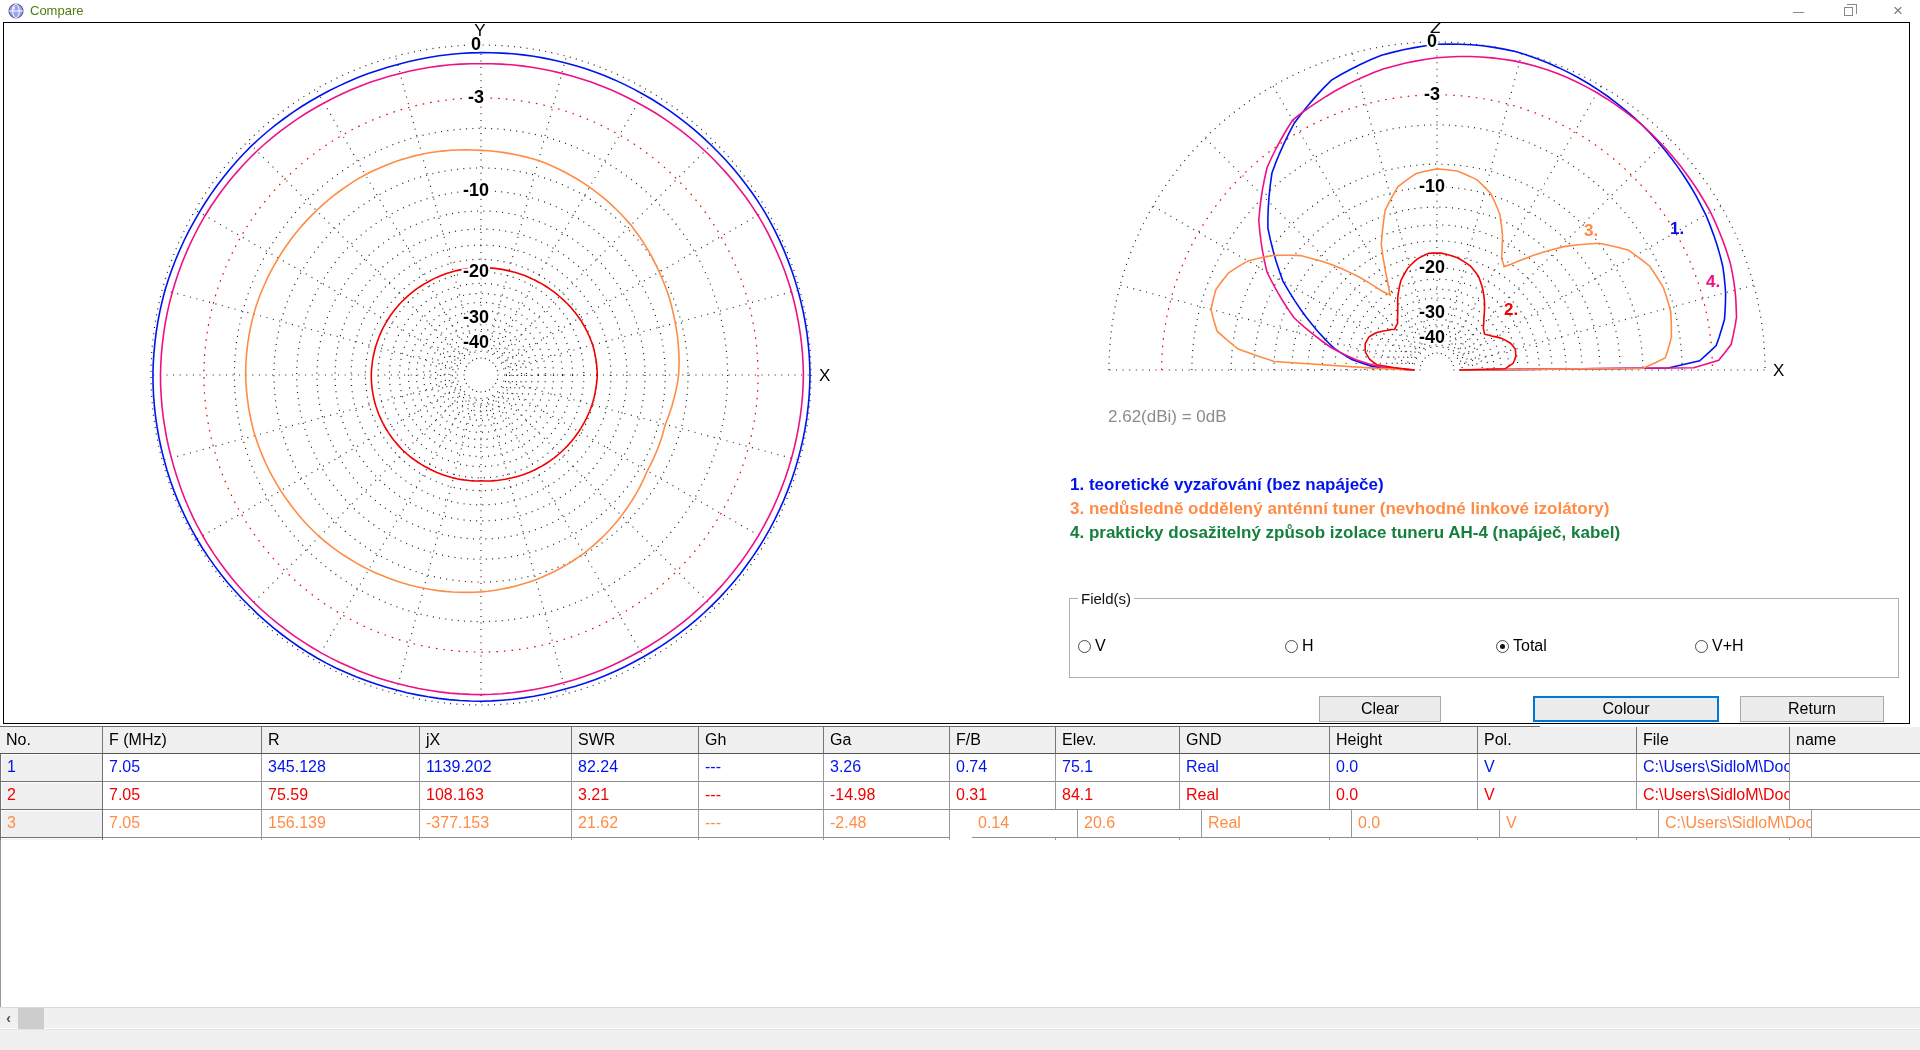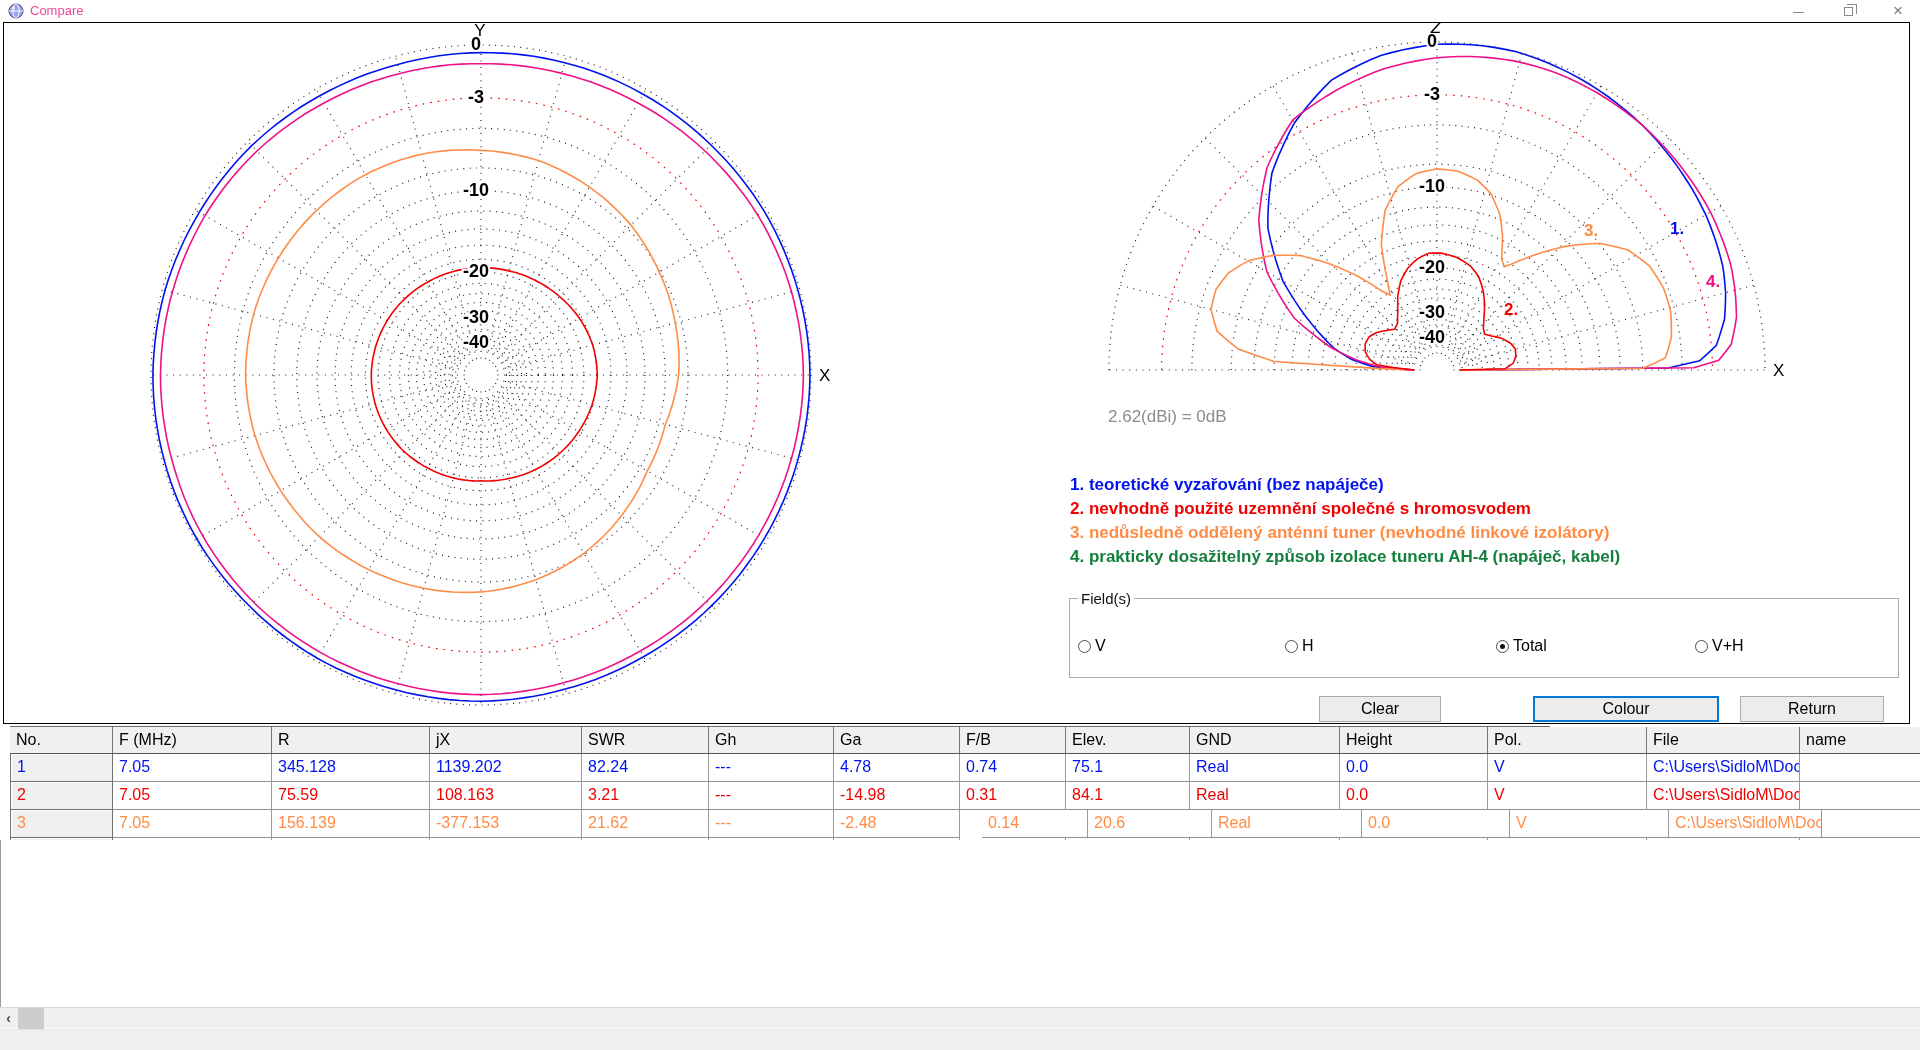--- a/index.html
+++ b/index.html
@@ -2,21 +2,21 @@
 <html><head>
 <meta charset="utf-8">
 <style>
   * { margin:0; padding:0; box-sizing:border-box; }
   html,body { width:1920px; height:1050px; background:#fff; font-family:"Liberation Sans", sans-serif; overflow:hidden; }
   .app { position:relative; width:1920px; height:1050px; background:#fff; }
 
   
   .titlebar { position:absolute; left:0; top:0; width:1920px; height:22px; background:#ffffff; }
   .app-icon { position:absolute; left:8px; top:3px; width:16px; height:16px; }
-  .win-title { position:absolute; left:30px; top:3px; font-size:13px; color:#ec4899; }
+  .win-title { position:absolute; left:30px; top:3px; font-size:13px; color:#4d7c0f; }
   .wbtn { position:absolute; top:0; width:40px; height:22px; text-align:center; color:#7a7a7a; font-size:15px; line-height:22px; cursor:default; }
   .wbtn.min { left:1778px; } .wbtn.res { left:1828px; } .wbtn.cls { left:1878px; font-size:17px; }
   .wbtn.min i { display:inline-block; width:11px; height:0; border-top:1px solid #8a8a8a; vertical-align:middle; }
   .wbtn.res i { position:relative; display:inline-block; width:9px; height:9px; border:1px solid #8a8a8a; margin-top:6px; background:#fff; }
   .wbtn.res i::before { content:""; position:absolute; left:2px; top:-4px; width:9px; height:9px; border:1px solid #8a8a8a; border-left:none; border-bottom:none; }
 
   
   .chart-panel { position:absolute; left:3px; top:22px; width:1907px; height:702px; border:1px solid #000; background:#fff; }
   #charts-svg { position:absolute; left:0; top:0; width:1905px; height:700px; }
 
@@ -36,21 +36,21 @@
   .radio-text { font-size:16px; color:#000; margin-left:4px; }
 
   
   .btn { position:absolute; top:673px; height:26px; background:#ececec; border:1px solid #a8a8a8; font-size:16px; color:#000; text-align:center; line-height:24px; cursor:default; }
   #btn-load   { left:843px;  width:443px; }
   #btn-clear  { left:1315px; width:122px; }
   #btn-colour { left:1529px; width:186px; border:2px solid #0078d7; line-height:22px; }
   #btn-return { left:1736px; width:144px; }
 
   
-  #table { position:absolute; left:10px; top:726px; width:1540px; border-top:1px solid #6a6a6a; font-size:16px; }
+  #table { position:absolute; left:0; top:726px; width:1540px; border-top:1px solid #6a6a6a; font-size:16px; }
   .trow { display:flex; height:28px; }
   .trow.head { height:27px; }
   .tcell { flex:0 0 auto; padding:4px 0 0 6px; white-space:nowrap; overflow:hidden;
            border-right:1px solid #9a9a9a; border-bottom:1px solid #8f8f8f; background:#fff; }
   .trow.head .tcell { background:#f0f0f0; color:#000; border-right:1px solid #777; border-bottom:1px solid #555; }
   .tcell.rowhdr { background:#f0f0f0; border:1px solid #707070; border-top:none; box-shadow:inset 1px 1px 0 #fff; }
   #table-filler { position:absolute; left:0; top:840px; width:1920px; height:167px; background:#fff; border-left:1px solid #9a9a9a; }
 
   
   .hscroll { position:absolute; left:0; top:1007px; width:1920px; height:21px; background:#f0f0f0; border-top:1px solid #d9d9d9; }
@@ -183,21 +183,20 @@
         <text x="1432" y="272.72395862971086" text-anchor="middle" font-size="18" font-weight="bold" fill="#000" stroke="#fff" stroke-width="4" paint-order="stroke">-20</text>
         <text x="1432" y="317.88845047799225" text-anchor="middle" font-size="18" font-weight="bold" fill="#000" stroke="#fff" stroke-width="4" paint-order="stroke">-30</text>
         <text x="1432" y="343.1085712244601" text-anchor="middle" font-size="18" font-weight="bold" fill="#000" stroke="#fff" stroke-width="4" paint-order="stroke">-40</text>
         <text x="1436" y="33" text-anchor="middle" font-size="17" fill="#000" font-style="italic">Z</text>
         <text x="1773" y="376" text-anchor="start" font-size="17" fill="#000">X</text>
       </svg>
 
     <div id="chart-note">2.62(dBi) = 0dB</div>
     <div id="legend">
         <div class="legend-line" style="color: rgb(0, 19, 238);">1. teoretické vyzařování (bez napáječe)</div>
-        <div class="legend-line" style="color: rgb(242, 0, 0);">2. nevhodně použité uzemnění společné s hromosvodem</div>
         <div class="legend-line" style="color: rgb(255, 140, 70);">3. nedůsledně oddělený anténní tuner (nevhodné linkové izolátory)</div>
         <div class="legend-line" style="color: #15803d;">4. prakticky dosažitelný způsob izolace tuneru AH-4 (napáječ, kabel)</div>
       </div>
     <div id="curve-labels">
         <div class="curve-label" style="left: 1666px; top: 196px; color: rgb(0, 19, 238);">1.</div>
         <div class="curve-label" style="left: 1500px; top: 277px; color: rgb(242, 0, 0);">2.</div>
         <div class="curve-label" style="left: 1580px; top: 198px; color: rgb(255, 140, 70);">3.</div>
         <div class="curve-label" style="left: 1702px; top: 249px; color: rgb(239, 16, 134);">4.</div>
       </div>
 
@@ -233,21 +232,21 @@
         <div class="tcell" style="width: 153px;">File</div>
         <div class="tcell" style="width: 131px;">name</div>
       </div>
       <div class="trow">
         <div class="tcell rowhdr" style="width: 103px; color: rgb(0, 19, 238);">1</div>
         <div class="tcell" style="width: 159px; color: rgb(0, 19, 238);">7.05</div>
         <div class="tcell" style="width: 158px; color: rgb(0, 19, 238);">345.128</div>
         <div class="tcell" style="width: 152px; color: rgb(0, 19, 238);">1139.202</div>
         <div class="tcell" style="width: 127px; color: rgb(0, 19, 238);">82.24</div>
         <div class="tcell" style="width: 125px; color: rgb(0, 19, 238);">---</div>
-        <div class="tcell" style="width: 126px; color: rgb(0, 19, 238);">4.78</div>
+        <div class="tcell" style="width: 126px; color: rgb(0, 19, 238);">3.26</div>
         <div class="tcell" style="width: 106px; color: rgb(0, 19, 238);">0.74</div>
         <div class="tcell" style="width: 124px; color: rgb(0, 19, 238);">75.1</div>
         <div class="tcell" style="width: 150px; color: rgb(0, 19, 238);">Real</div>
         <div class="tcell" style="width: 148px; color: rgb(0, 19, 238);">0.0</div>
         <div class="tcell" style="width: 159px; color: rgb(0, 19, 238);">V</div>
         <div class="tcell" style="width: 153px; color: rgb(0, 19, 238);">C:\Users\SidloM\Doc</div>
         <div class="tcell" style="width: 131px; color: rgb(0, 19, 238);"></div>
       </div>
       <div class="trow">
         <div class="tcell rowhdr" style="width: 103px; color: rgb(242, 0, 0);">2</div>

